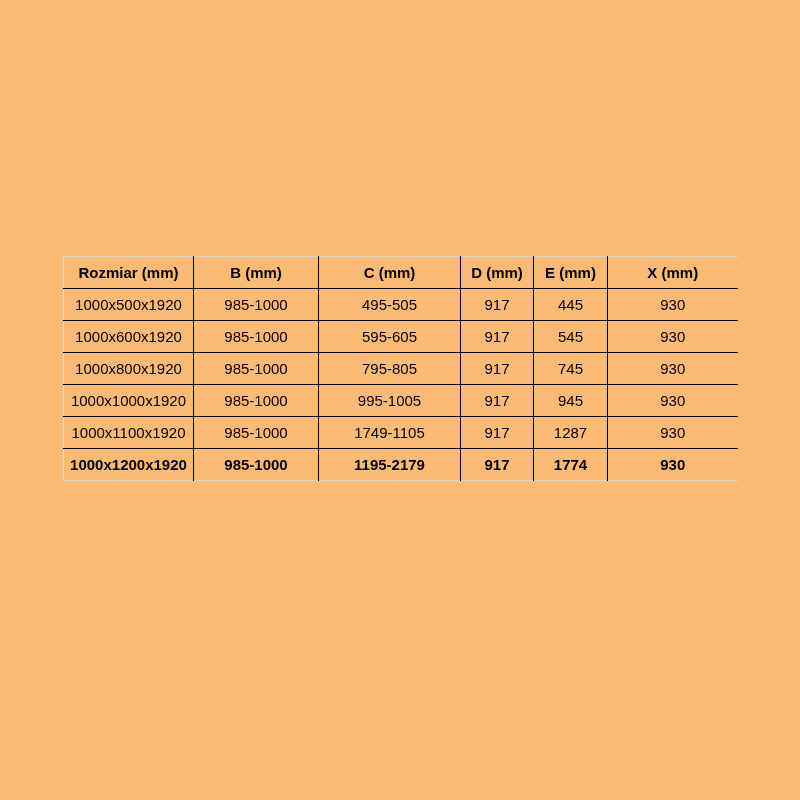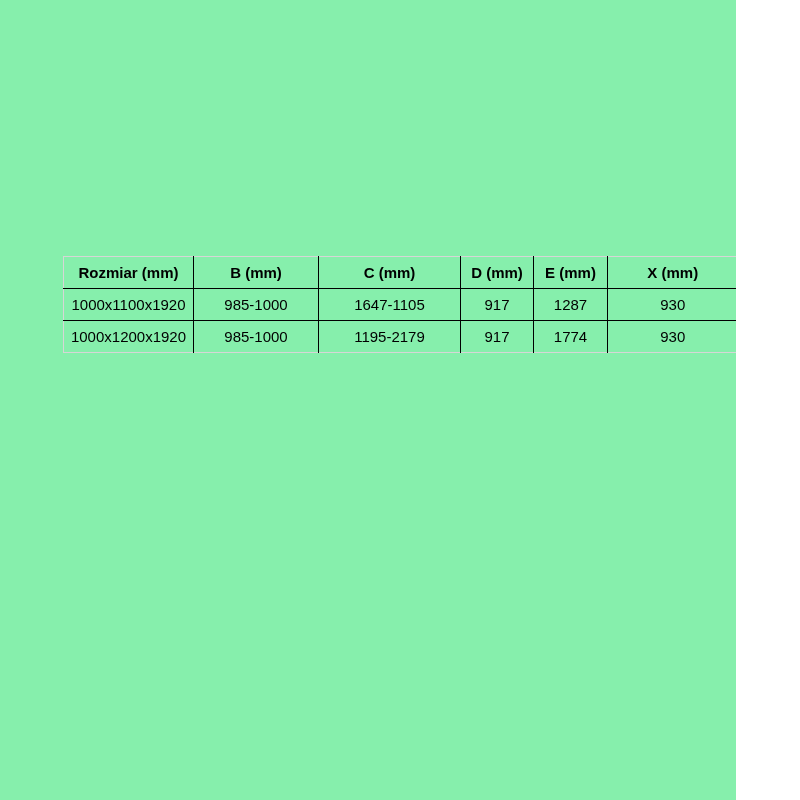--- a/index.html
+++ b/index.html
@@ -5,23 +5,23 @@
   html, body {
     margin: 0;
     padding: 0;
     background: #ffffff;
     width: 800px;
     height: 800px;
     font-family: "Liberation Sans", sans-serif;
   }
   .page {
     position: relative;
-    width: 736px;
+    width: 800px;
     height: 800px;
-    background: #86efac;
+    background: #fdba74;
     overflow: hidden;
   }
   .spec-table-wrap {
     position: absolute;
     left: 63px;
     top: 256px;
   }
   table.spec-table {
     border-collapse: collapse;
     table-layout: fixed;
@@ -53,20 +53,21 @@
   }
   table.spec-table th {
     font-weight: bold;
   }
   table.spec-table th:last-child,
   table.spec-table td:last-child {
     border-right: none;
   }
   table.spec-table tbody tr:last-child td {
     border-bottom: none;
+    font-weight: bold;
   }
 </style>
 </head>
 <body>
 
 <div class="page">
   <div class="spec-table-wrap">
     <table class="spec-table">
       <colgroup>
         <col class="c0">
@@ -81,23 +82,55 @@
             <th>Rozmiar (mm)</th>
             <th>B (mm)</th>
             <th>C (mm)</th>
             <th>D (mm)</th>
             <th>E (mm)</th>
             <th>X (mm)</th>
           </tr>
       </thead>
       <tbody>
           <tr>
+            <td>1000x500x1920</td>
+            <td>985-1000</td>
+            <td>495-505</td>
+            <td>917</td>
+            <td>445</td>
+            <td>930</td>
+          </tr>
+          <tr>
+            <td>1000x600x1920</td>
+            <td>985-1000</td>
+            <td>595-605</td>
+            <td>917</td>
+            <td>545</td>
+            <td>930</td>
+          </tr>
+          <tr>
+            <td>1000x800x1920</td>
+            <td>985-1000</td>
+            <td>795-805</td>
+            <td>917</td>
+            <td>745</td>
+            <td>930</td>
+          </tr>
+          <tr>
+            <td>1000x1000x1920</td>
+            <td>985-1000</td>
+            <td>995-1005</td>
+            <td>917</td>
+            <td>945</td>
+            <td>930</td>
+          </tr>
+          <tr>
             <td>1000x1100x1920</td>
             <td>985-1000</td>
-            <td>1647-1105</td>
+            <td>1749-1105</td>
             <td>917</td>
             <td>1287</td>
             <td>930</td>
           </tr>
           <tr>
             <td>1000x1200x1920</td>
             <td>985-1000</td>
             <td>1195-2179</td>
             <td>917</td>
             <td>1774</td>

